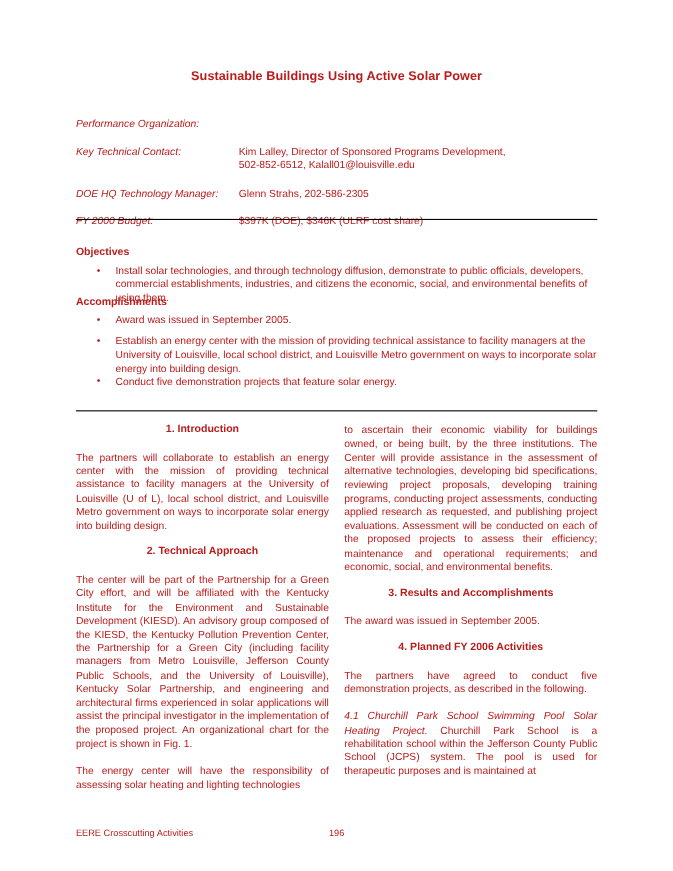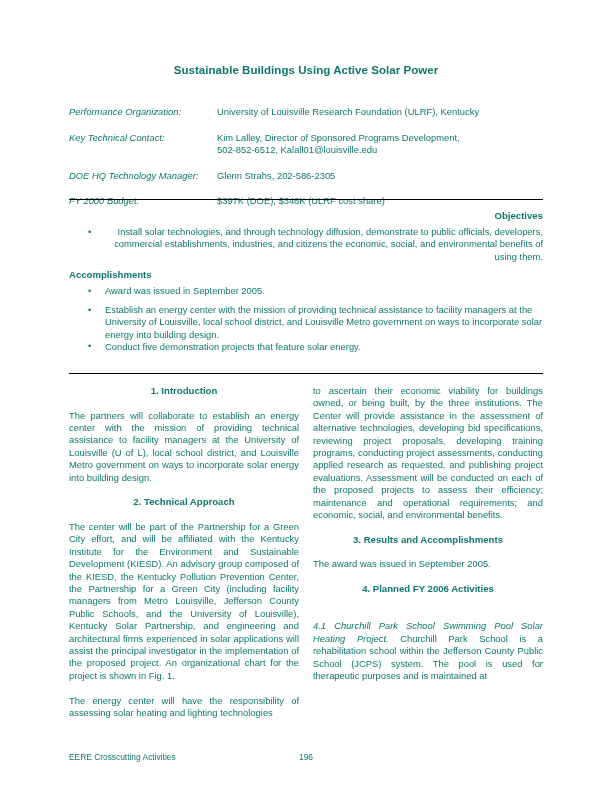--- a/index.html
+++ b/index.html
@@ -6,21 +6,21 @@
     margin: 0;
     padding: 0;
     background: #ffffff;
   }
   .page {
     position: relative;
     width: 612px;
     height: 792px;
     background: #ffffff;
     font-family: "Liberation Sans", sans-serif;
-    color: #0f766e;
+    color: #b91c1c;
     overflow: hidden;
     box-sizing: border-box;
   }
 
   
   .doc-title {
     position: absolute;
     left: 69px;
     top: 64px;
     width: 474px;
@@ -95,21 +95,21 @@
     margin-bottom: 0px;
   }
   ul.bullets li::before {
     content: "\2022";
     position: absolute;
     left: 19px;
     top: -0.5px;
     font-size: 9.4px;
   }
 
-  .sec-objectives   { top: 210px; text-align: right; }
+  .sec-objectives   { top: 224px; }
   .sec-accomplish   { top: 269px; }
   .sec-future       { top: 304px; }
 
   
   .col {
     position: absolute;
     top: 385px;
     width: 230px;
     font-size: 9.4px;
     line-height: 12.4px;
@@ -160,23 +160,20 @@
 <body>
 
 <div class="page">
 
   <div class="doc-title">Sustainable Buildings Using Active Solar Power</div>
 
   <div class="meta-block">
 
     <div class="meta-row">
       <div class="meta-label">Performance Organization:</div>
-      <div class="meta-value">
-        <span class="vline">University of Louisville Research Foundation (ULRF), Kentucky</span>
-      </div>
     </div>
 
     <div class="meta-row">
       <div class="meta-label">Key Technical Contact:</div>
       <div class="meta-value">
         <span class="vline">Kim Lalley, Director of Sponsored Programs Development,</span>
         <span class="vline">502-852-6512, Kalall01@louisville.edu</span>
       </div>
     </div>
 
@@ -234,20 +231,21 @@
 
   <div class="col col-right">
     <p class="body-para">to ascertain their economic viability for buildings owned, or being built, by the three institutions. The Center will provide assistance in the assessment of alternative technologies, developing bid specifications, reviewing project proposals, developing training programs, conducting project assessments, conducting applied research as requested, and publishing project evaluations. Assessment will be conducted on each of the proposed projects to assess their efficiency; maintenance and operational requirements; and economic, social, and environmental benefits.</p>
     <div class="gap-para"></div>
     <div class="body-heading">3. Results and Accomplishments</div>
     <div class="gap-after-heading"></div>
     <p class="body-para">The award was issued in September 2005.</p>
     <div class="gap-para"></div>
     <div class="body-heading">4. Planned FY 2006 Activities</div>
     <div class="gap-after-heading"></div>
+    <p class="body-para">The partners have agreed to conduct five demonstration projects, as described in the following.</p>
     <div class="gap-para"></div>
     <p class="body-para"><span class="sub-title">4.1 Churchill Park School Swimming Pool Solar Heating Project.</span><span> Churchill Park School is a rehabilitation school within the Jefferson County Public School (JCPS) system.  The pool is used for therapeutic purposes and is maintained at</span></p>
   </div>
 
   <div class="footer">
     <span class="footer-left">EERE Crosscutting Activities</span>
     <span class="footer-page">196</span>
   </div>
 
 </div>

